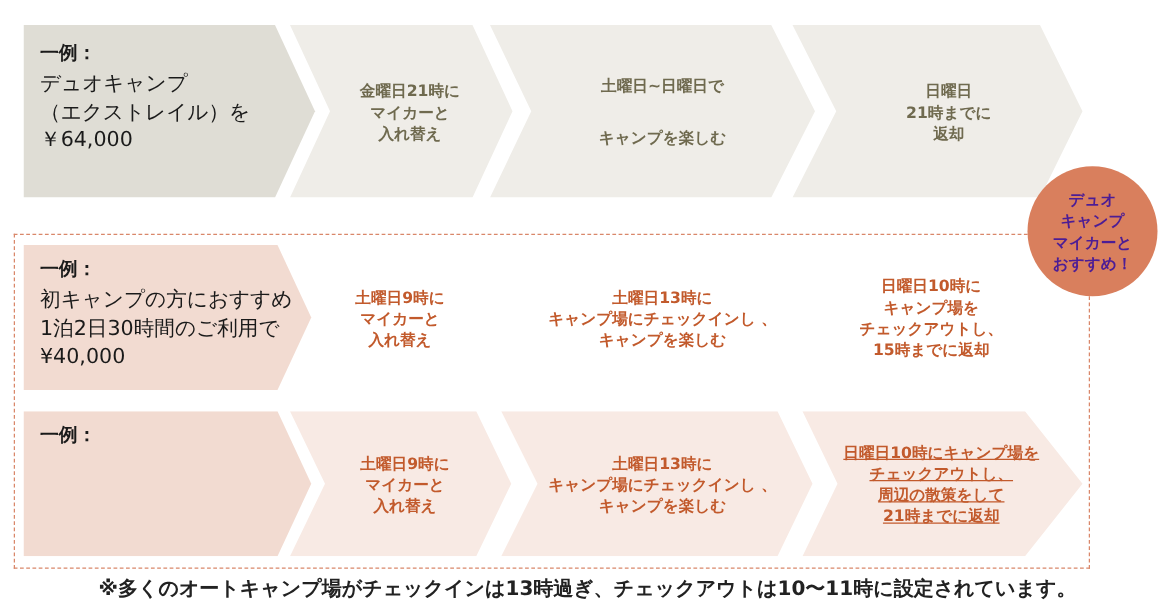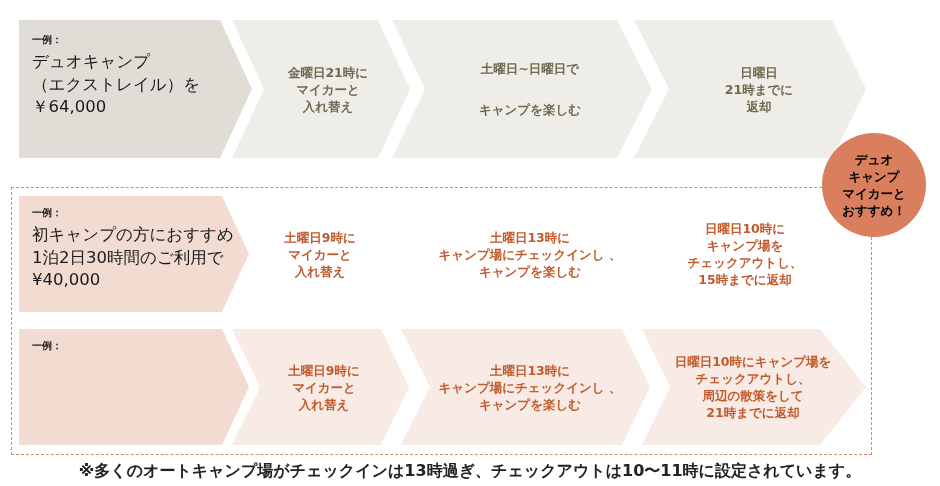--- a/index.html
+++ b/index.html
@@ -4,28 +4,28 @@
 <style>
   html, body { margin: 0; padding: 0; background: #ffffff; }
   body { width: 940px; height: 486px; position: relative; overflow: hidden;
          font-family: "DejaVu Sans", "Liberation Sans", sans-serif; }
   .row { position: absolute; left: 0; width: 940px; }
   .row svg { position: absolute; left: 0; top: 0; }
   .step-text { position: absolute; display: flex; flex-direction: column; align-items: center;
                justify-content: center; text-align: center; font-size: 12.5px; line-height: 17px;
                font-weight: bold; white-space: nowrap; }
   .lead { position: absolute; left: 32px; color: #1a1a1a; }
-  .lead .ex { font-size: 10px; font-weight: bold; margin-bottom: 4px; }
+  .lead .ex { font-size: 15px; font-weight: bold; margin-bottom: 4px; }
   .lead .body { font-size: 16.5px; line-height: 22.5px; white-space: nowrap; }
   .row1 .step-text { color: #6f6a4f; }
   .row2 .step-text, .row3 .step-text { color: #c25a2c; }
   .dashbox { position: absolute; left: 11px; top: 187px; width: 861px; height: 268px;
              border: 1.5px dashed #d9876a; box-sizing: border-box; }
   .badge { position: absolute; left: 822px; top: 133px; width: 104px; height: 104px; border-radius: 50%;
-           background: #d97f5d; color: #000000; display: flex; flex-direction: column;
+           background: #d97f5d; color: #4c1d95; display: flex; flex-direction: column;
            align-items: center; justify-content: center; font-size: 12.5px; line-height: 17px;
            font-weight: bold; text-align: center; }
   .note { position: absolute; left: 0; width: 940px; top: 461px; text-align: center;
           font-size: 16px; color: #222222; font-weight: bold; }
 </style>
 </head>
 <body>
 
 <div class="row row1" style="top:20px;height:138px;">
   <svg width="940" height="138">
@@ -103,21 +103,21 @@
   <div class="step-text" style="left:254px;width:140px;top:0;height:116px;">
     <div>土曜日9時に</div>
     <div>マイカーと</div>
     <div>入れ替え</div>
   </div>
   <div class="step-text" style="left:420px;width:220px;top:0;height:116px;">
     <div>土曜日13時に</div>
     <div>キャンプ場にチェックインし 、</div>
     <div>キャンプを楽しむ</div>
   </div>
-  <div class="step-text" style="left:658px;width:190px;top:0;height:116px;">
+  <div class="step-text" style="left:658px;width:190px;top:0;height:116px;text-decoration:underline;">
     <div>日曜日10時にキャンプ場を</div>
     <div>チェックアウトし、</div>
     <div>周辺の散策をして</div>
     <div>21時までに返却</div>
   </div>
 </div>
 
 <div class="badge">
   <div>デュオ</div>
   <div>キャンプ</div>

